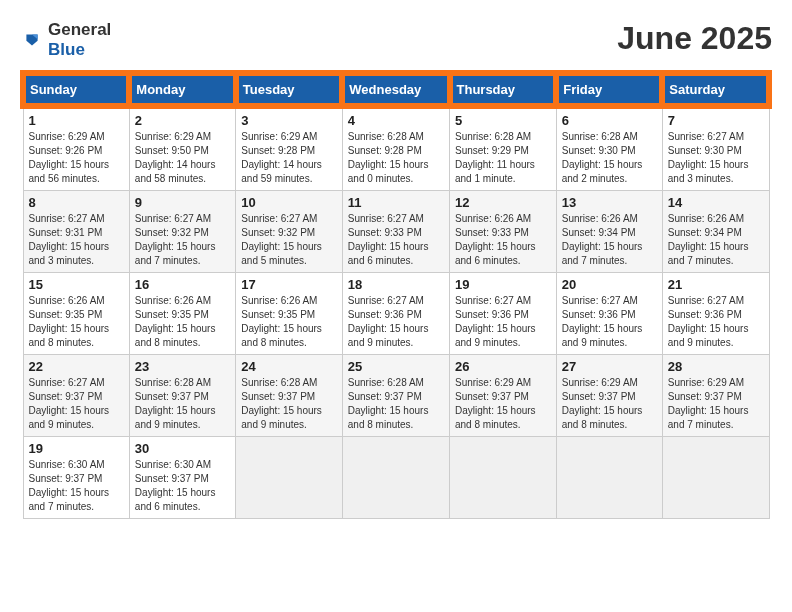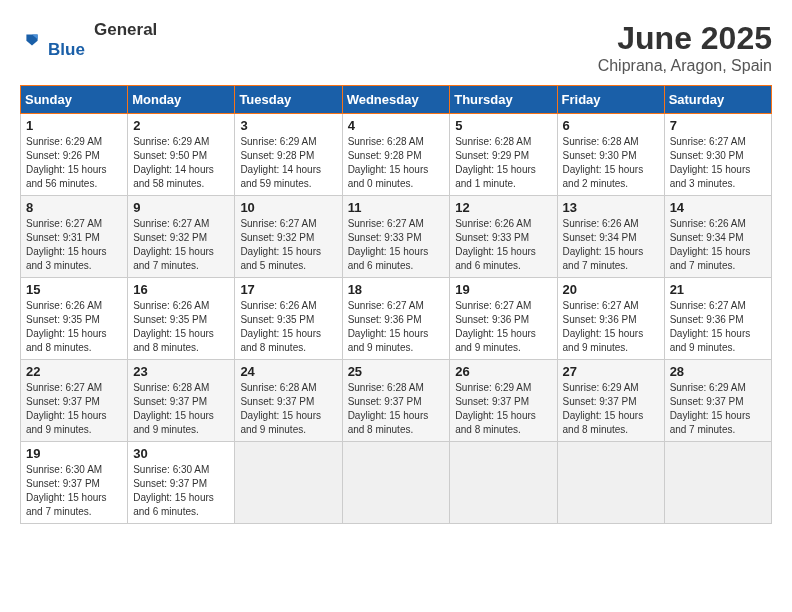--- a/index.html
+++ b/index.html
@@ -42,21 +42,21 @@
       border-collapse: collapse;
       font-size: 11px;
     }
     .calendar th {
       background: #1a5fa8;
       color: #fff;
       padding: 6px 4px;
       text-align: left;
       font-size: 13px;
       font-weight: bold;
-      border: 1px solid #f97316;
+      border: 6px solid #f97316;
     }
     .calendar td {
       border: 1px solid #ccc;
       vertical-align: top;
       padding: 4px 5px;
       width: 108px;
       min-height: 80px;
       background: #fff;
     }
     .calendar tr:nth-child(even) td {
@@ -81,27 +81,26 @@
 </head>
 <body>
 
 <div class="header-area">
   <div class="logo">
     <svg class="logo-icon" viewBox="0 0 30 30" xmlns="http://www.w3.org/2000/svg">
       <polygon points="8,8 22,8 22,16 15,22 8,16" fill="#1a5fa8"></polygon>
       <polygon points="15,8 22,8 22,14" fill="#4a90d9"></polygon>
     </svg>
     <div>
-      <span style="font-size:17px;font-weight:bold;color:#333;margin-left:46px;">General</span><br>
+      <span style="font-size:17px;font-weight:bold;color:#333;">General</span><br>
       <span style="font-size:17px;font-weight:bold;color:#1a5fa8;text-align:center;">Blue</span>
     </div>
   </div>
   <div class="title-area">
     <div class="month-title">June 2025</div>
-    <div class="location-title">Chiprana, Aragon, Spain</div>
   </div>
 </div>
 
 <table class="calendar">
   <thead>
     <tr>
     <th>Sunday</th>
         <th>Monday</th>
         <th>Tuesday</th>
         <th>Wednesday</th>
@@ -142,21 +141,21 @@
           <span>Sunrise: 6:28 AM</span><br>
           <span>Sunset: 9:28 PM</span><br>
           <span>Daylight: 15 hours and 0 minutes.</span>
         </div>
       </td>
         <td>
         <span class="day-num">5</span>
         <div class="day-info">
           <span>Sunrise: 6:28 AM</span><br>
           <span>Sunset: 9:29 PM</span><br>
-          <span>Daylight: 15 hours and 1 minute.</span>
+          <span>Daylight: 11 hours and 1 minute.</span>
         </div>
       </td>
         <td>
         <span class="day-num">6</span>
         <div class="day-info">
           <span>Sunrise: 6:28 AM</span><br>
           <span>Sunset: 9:30 PM</span><br>
           <span>Daylight: 15 hours and 2 minutes.</span>
         </div>
       </td>

